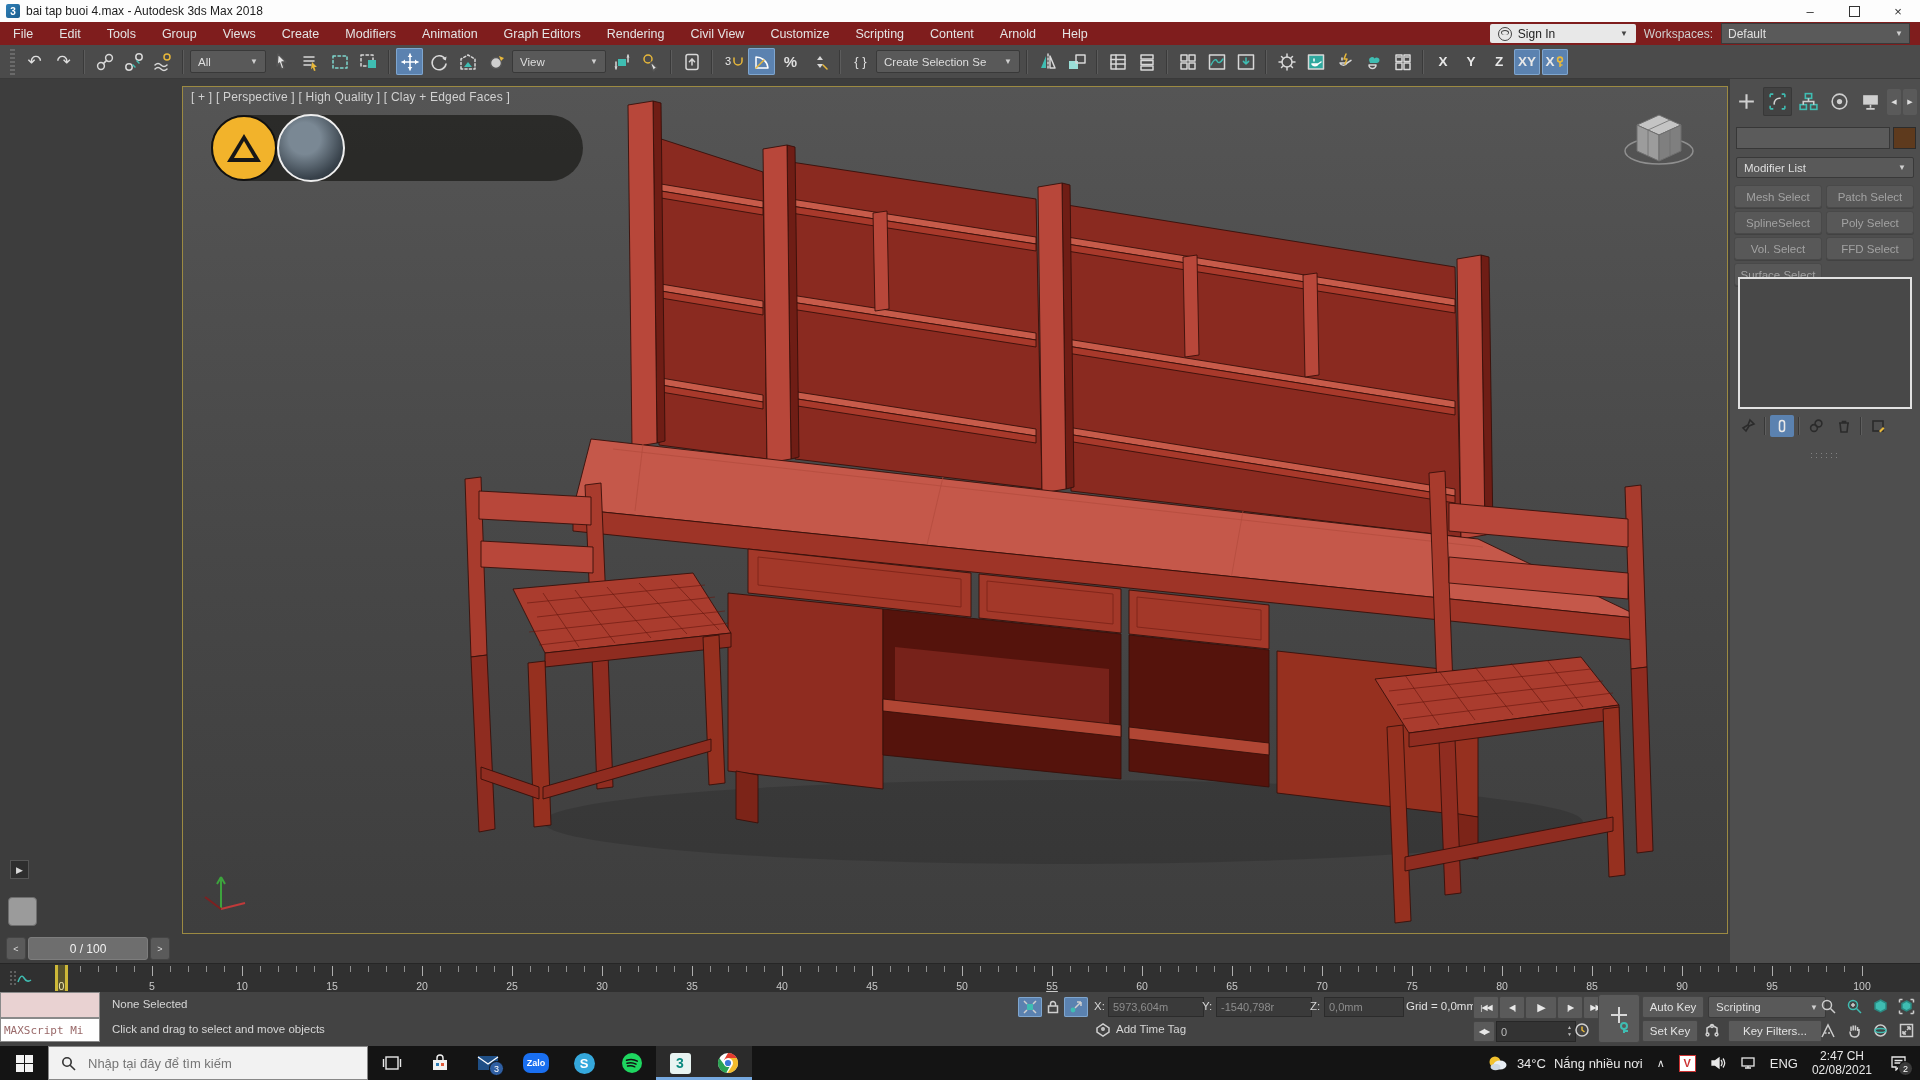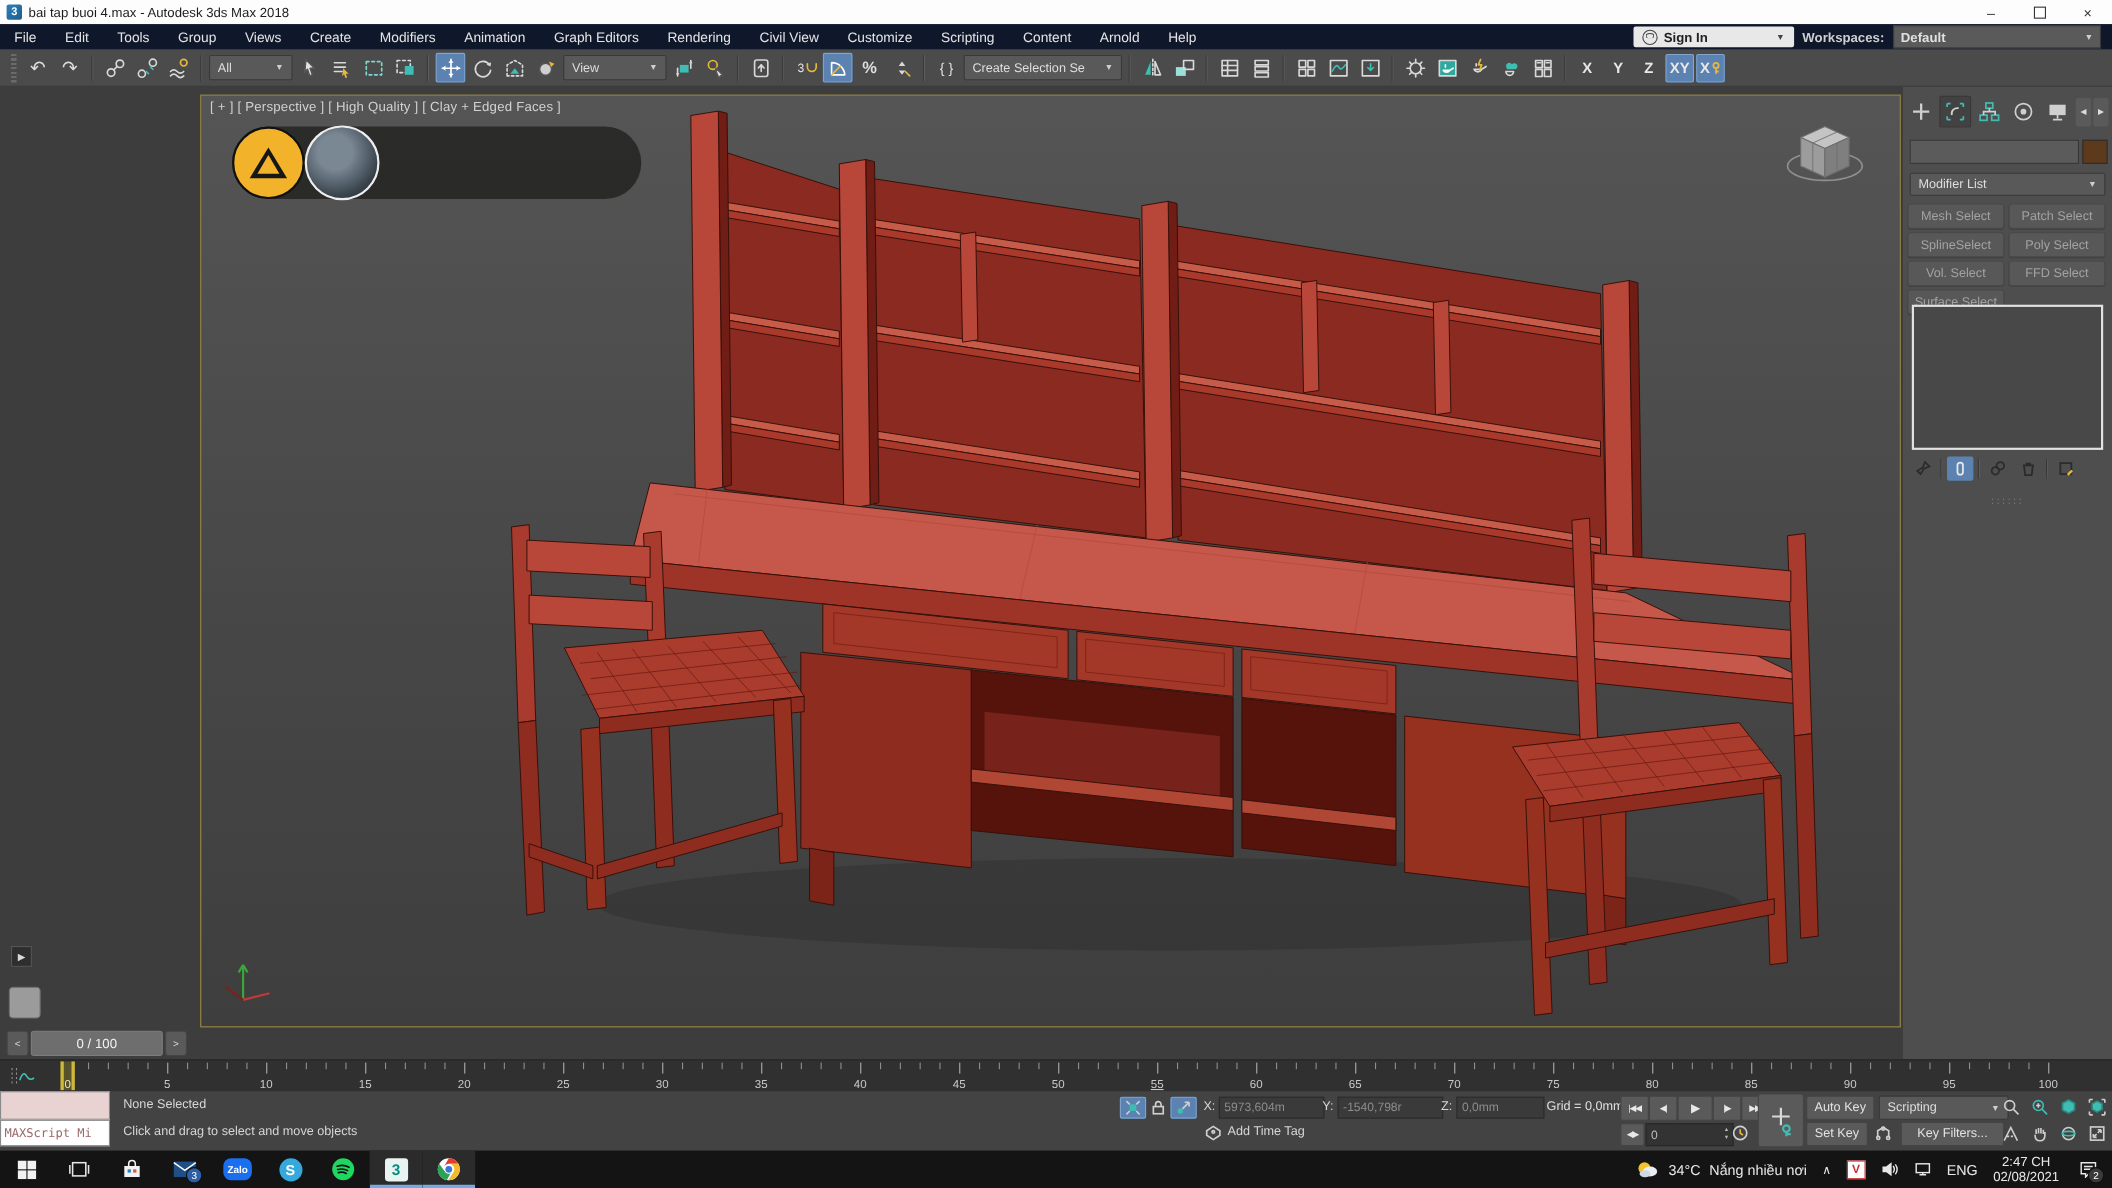--- a/index.html
+++ b/index.html
@@ -4,23 +4,23 @@
 <style>
   html,body{margin:0;padding:0;background:#222;}
   #app{position:relative;width:1920px;height:1080px;overflow:hidden;font-family:"Liberation Sans",sans-serif;background:#3d3d3d;color:#ddd;-webkit-font-smoothing:antialiased;}
   .abs{position:absolute;}
   
   #titlebar{left:0;top:0;width:1920px;height:22px;background:#fdfdfd;color:#1c1c1c;font-size:12px;display:flex;align-items:center;}
   #app-icon{width:14px;height:14px;margin:0 6px 0 6px;border-radius:2px;background:linear-gradient(135deg,#2f7fb8,#1b5e8e);color:#fff;font-size:10px;font-weight:bold;display:flex;align-items:center;justify-content:center;}
   .wctl{width:44px;height:22px;display:flex;align-items:center;justify-content:center;color:#333;font-size:13px;}
   #win-restore-box{width:9px;height:9px;border:1px solid #333;}
   
-  #menubar{left:0;top:22px;width:1920px;height:23px;background:#0f172a;border-bottom:1px solid #404040;display:flex;align-items:center;font-size:12.5px;color:#e4e4e4;text-align:right;}
+  #menubar{left:0;top:22px;width:1920px;height:23px;background:#7f1d1d;border-bottom:1px solid #404040;display:flex;align-items:center;font-size:12.5px;color:#e4e4e4;text-align:right;}
   .menu-item{padding:0 13px;height:23px;display:flex;align-items:center;cursor:default;}
-  #menubar-right{margin-left:auto;display:flex;align-items:center;gap:8px;padding-right:10px;font-weight:bold;}
+  #menubar-right{margin-left:auto;display:flex;align-items:center;gap:8px;padding-right:10px;}
   #signin{height:19px;background:#e8e8e8;color:#222;border-radius:2px;display:flex;align-items:center;gap:6px;padding:0 8px;font-size:12px;width:130px;}
   #signin .car{margin-left:auto;}
   .person{width:12px;height:12px;border:1px solid #444;border-radius:50%;position:relative;}
   .person:after{content:"";position:absolute;left:2px;top:2px;width:6px;height:4px;border-radius:50%;border:1px solid #444;border-bottom:none;}
   #workspaces-dd{height:19px;width:175px;background:#5a5a5a;border:1px solid #3a3a3a;display:flex;align-items:center;padding:0 6px;font-size:12px;color:#e0e0e0;}
   #workspaces-dd .car{margin-left:auto;}
   .car{font-size:8px;color:#cfcfcf;}
   
   #toolbar{left:0;top:45px;width:1920px;height:34px;background:#4b4b4b;border-bottom:1px solid #3a3a3a;display:flex;align-items:center;gap:2px;padding-left:10px;box-sizing:border-box;}
   .drag-dots{width:5px;height:26px;background:repeating-linear-gradient(#6a6a6a 0 2px,transparent 2px 4px);margin-right:4px;}
@@ -883,20 +883,27 @@
 
   <div id="taskbar" class="abs">
     <div id="tb-start">
       <svg width="17" height="17" viewBox="0 0 17 17">
           <rect x="0" y="0" width="8" height="8" fill="#f2f2f2"></rect>
           <rect x="9" y="0" width="8" height="8" fill="#f2f2f2"></rect>
           <rect x="0" y="9" width="8" height="8" fill="#f2f2f2"></rect>
           <rect x="9" y="9" width="8" height="8" fill="#f2f2f2"></rect>
         </svg>
     </div>
+    <div id="tb-search">
+      <svg width="15" height="15" viewBox="0 0 15 15" style="stroke:#333;fill:none;stroke-width:1.6">
+          <circle cx="6" cy="6" r="4.2"></circle>
+          <path d="M9.2 9.2L14 14"></path>
+        </svg>
+      <input placeholder="Nhập tại đây để tìm kiếm" style="">
+    </div>
     <div class="tb-app">
         <svg width="20" height="20" viewBox="0 0 20 20" style="stroke:#e8e8e8;fill:none;stroke-width:1.4">
           <rect x="4" y="4" width="12" height="12"></rect>
           <path d="M1.5 6v8M18.5 6v8"></path>
         </svg>
       </div>
     <div class="tb-app">
         <svg width="20" height="20" viewBox="0 0 20 20">
           <path d="M3 7h14v10H3z" fill="#f2f2f2"></path>
           <path d="M7 7V5a3 3 0 0 1 6 0v2" stroke="#f2f2f2" fill="none" stroke-width="1.4"></path>

